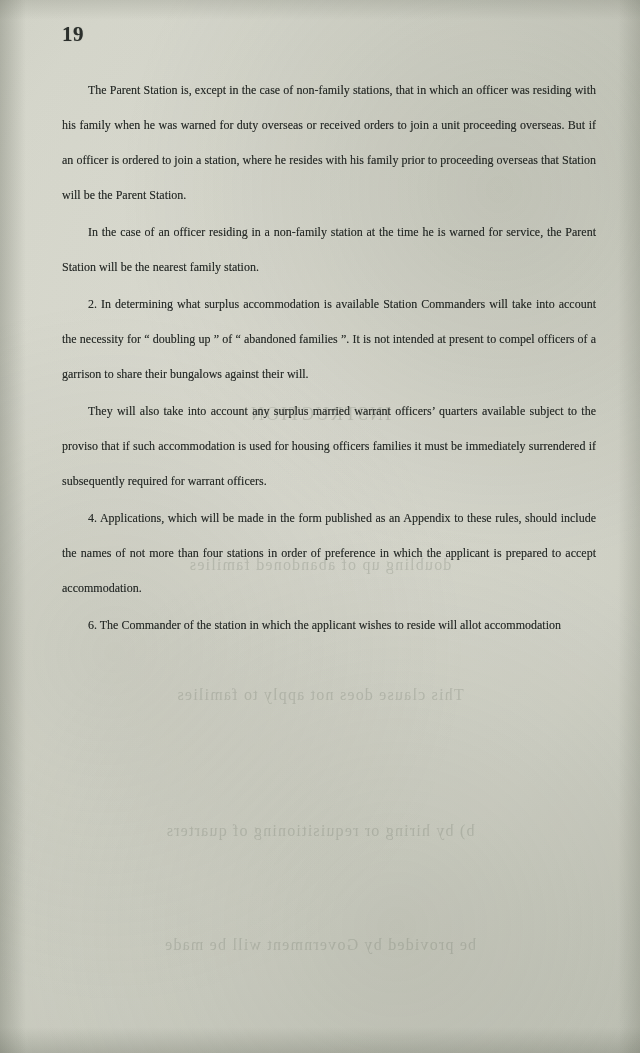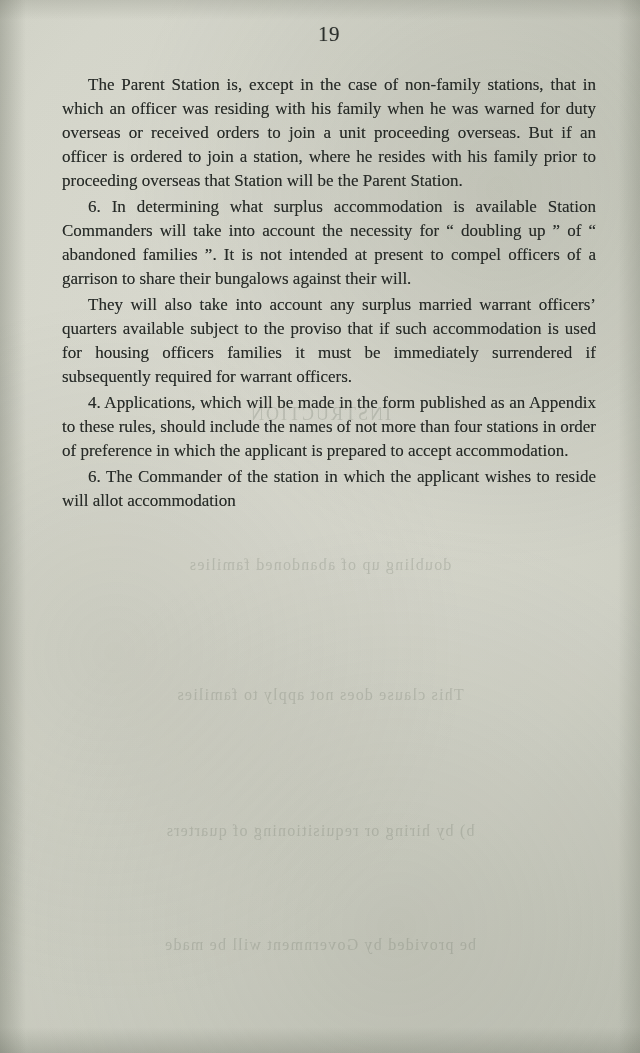--- a/index.html
+++ b/index.html
@@ -48,36 +48,36 @@
       linear-gradient(0deg, rgba(80,85,72,0.22) 0px, rgba(80,85,72,0.0) 26px);
   }
 
   .content {
     position: relative;
     z-index: 3;
     padding: 18px 44px 0 62px;
   }
 
   .folio {
-    text-align: center;
+    text-align: left;
     font-size: 21px;
-    font-weight: normal;
+    font-weight: bold;
     color: #2b2f2c;
     letter-spacing: 0.5px;
     margin: 4px 0 26px 0;
     
     text-shadow: 0 0 1px rgba(40,45,40,0.35);
   }
 
   p {
     margin: 0 0 2px 0;
     text-align: justify;
     text-justify: inter-word;
-    font-size: 17px;
-    line-height: 24px;
+    font-size: 12px;
+    line-height: 35px;
     color: #272b28;
     text-indent: 26px;
     text-shadow: 0 0 0.6px rgba(35,40,35,0.45);
   }
   p.tight { margin-bottom: 12px; }
 
   
   .ghost {
     position: absolute;
     z-index: 2;
@@ -107,18 +107,19 @@
   <div class="ghost g1">INSTRUCTION</div>
   <div class="ghost g2">doubling up of abandoned families</div>
   <div class="ghost g3">This clause does not apply to families</div>
   <div class="ghost g4">b) by hiring or requisitioning of quarters</div>
   <div class="ghost g5">be provided by Government will be made</div>
 
   <div class="content">
     <div class="folio">19</div>
 
     <p>The Parent Station is, except in the case of non-family stations, that in which an officer was residing with his family when he was warned for duty overseas or received orders to join a unit proceeding overseas. But if an officer is ordered to join a station, where he resides with his family prior to proceeding overseas that Station will be the Parent Station.</p>
-    <p>6. In determining what surplus accommodation is available Station Commanders will take into account the necessity for “ doubling up ” of “ abandoned families ”. It is not intended at present to compel officers of a garrison to share their bungalows against their will.</p>
+    <p>In the case of an officer residing in a non-family station at the time he is warned for service, the Parent Station will be the nearest family station.</p>
+    <p>2. In determining what surplus accommodation is available Station Commanders will take into account the necessity for “ doubling up ” of “ abandoned families ”. It is not intended at present to compel officers of a garrison to share their bungalows against their will.</p>
     <p>They will also take into account any surplus married warrant officers’ quarters available subject to the proviso that if such accommodation is used for housing officers families it must be immediately surrendered if subsequently required for warrant officers.</p>
     <p>4. Applications, which will be made in the form published as an Appendix to these rules, should include the names of not more than four stations in order of preference in which the applicant is prepared to accept accommodation.</p>
     <p class="tight">6. The Commander of the station in which the applicant wishes to reside will allot accommodation</p>
   </div>
 </div>
 
 </body></html>

